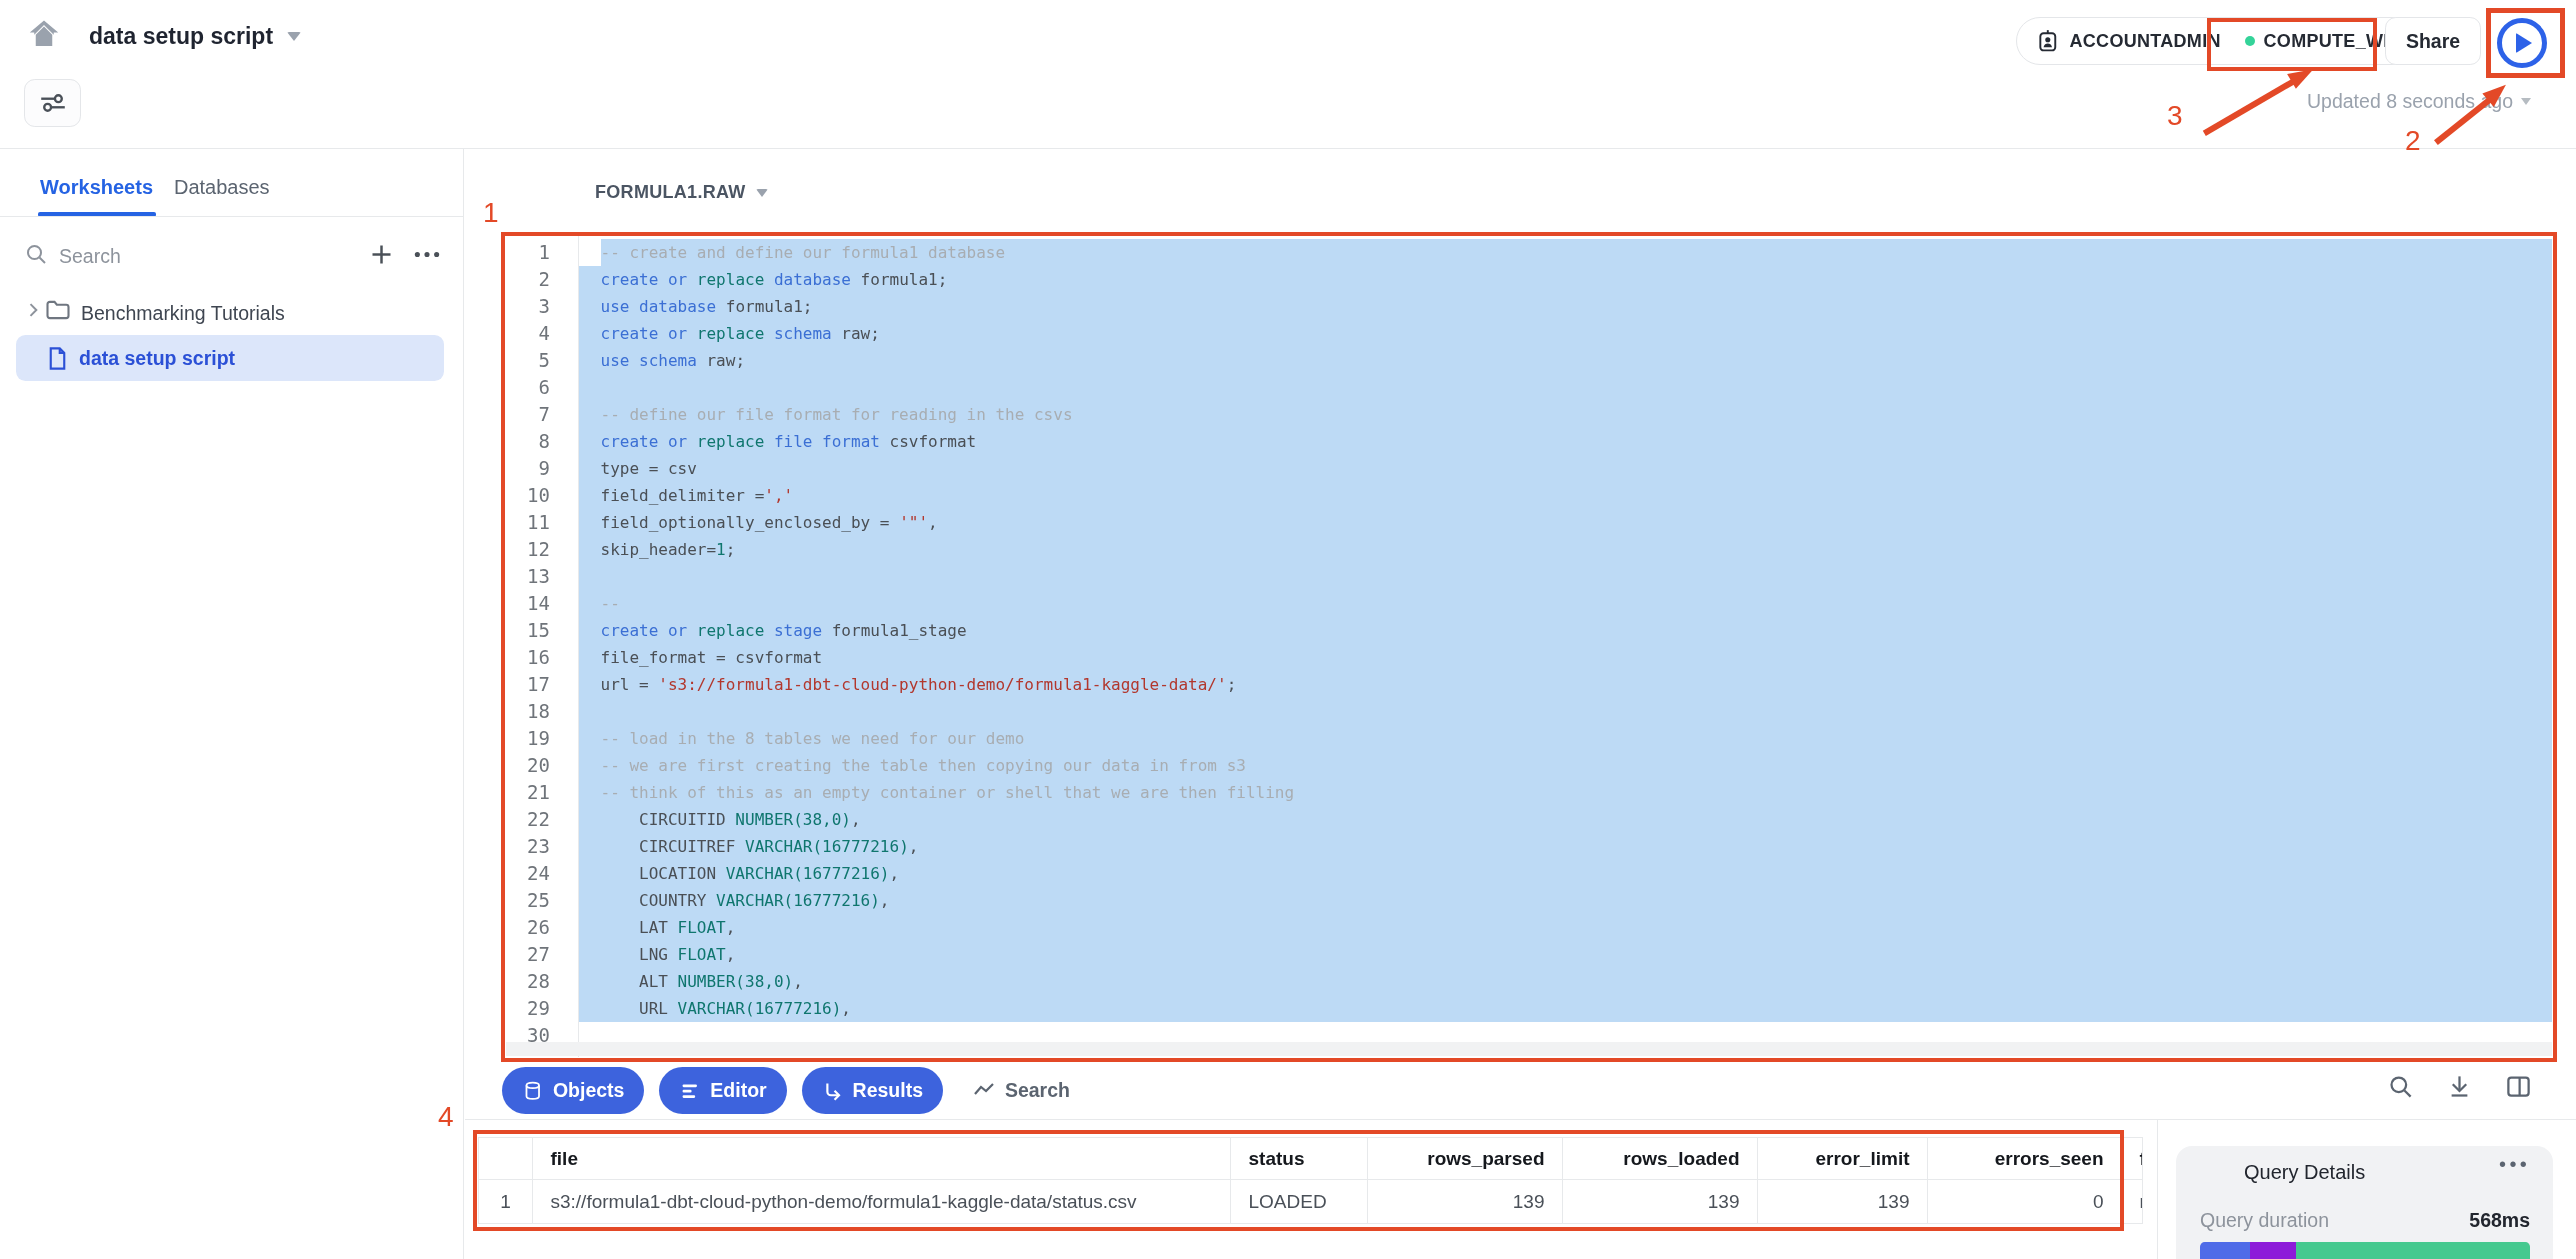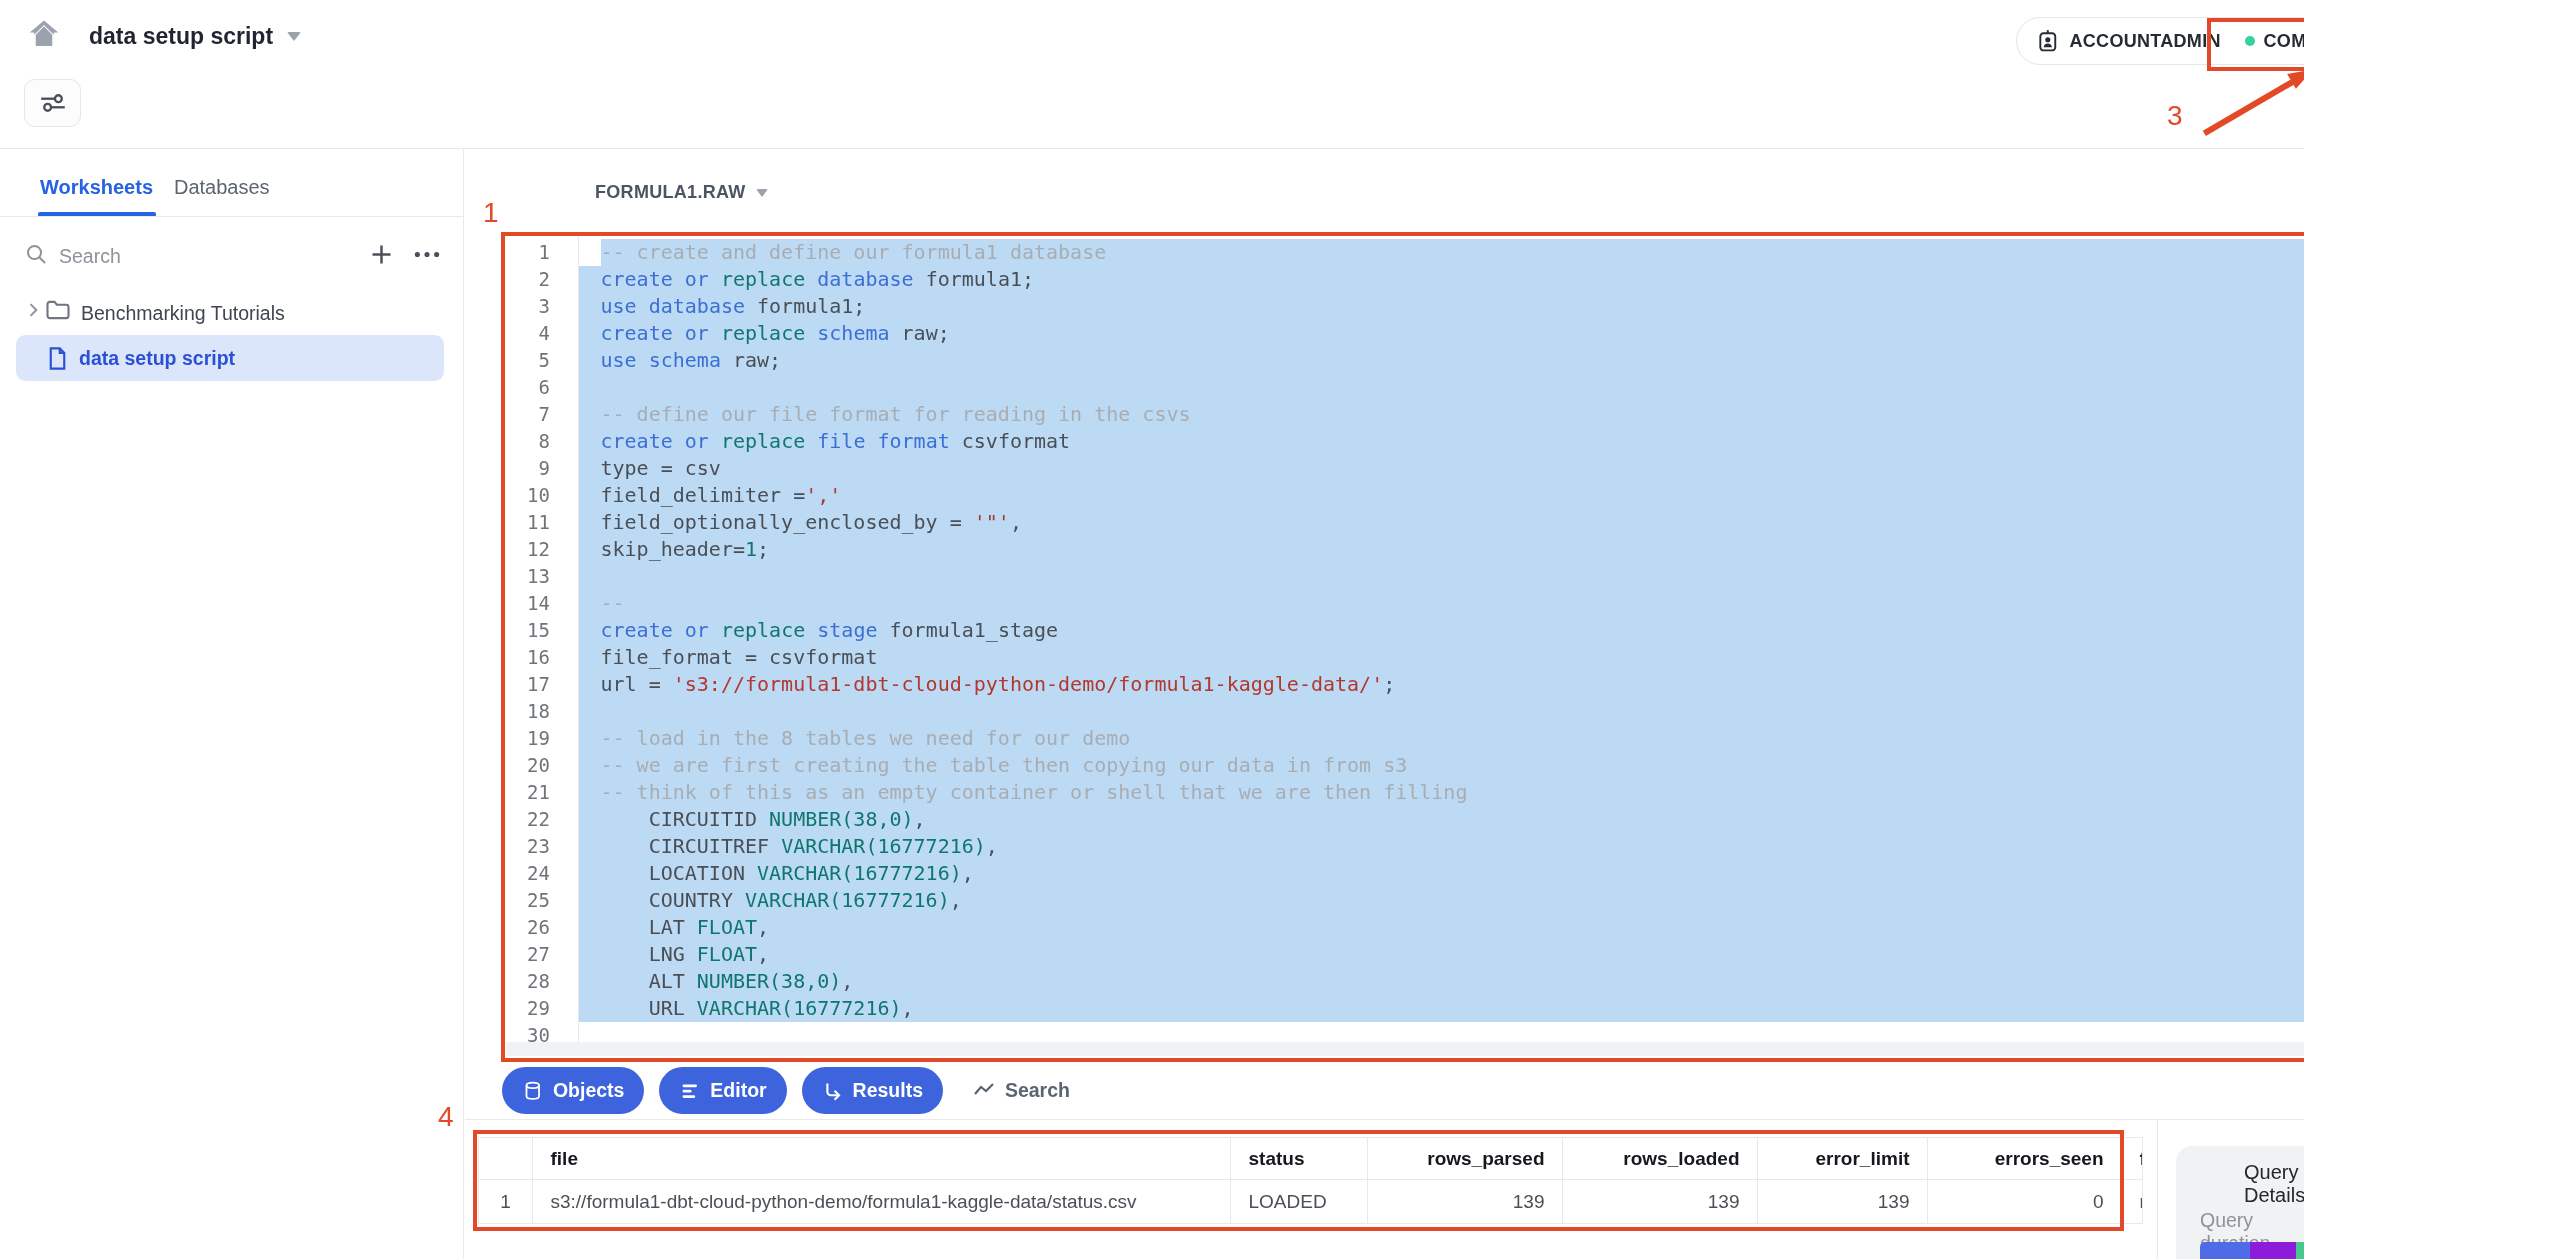--- a/index.html
+++ b/index.html
@@ -1,18 +1,18 @@
 <!DOCTYPE html>
 <html style="font-size:10.8px"><head>
 <meta charset="utf-8">
 <style>
   * { margin:0; padding:0; box-sizing:border-box; }
   html,body { width:2576px; height:1259px; }
   body { font-family:"Liberation Sans", sans-serif; background:#fff; color:#252a33; }
-  .app { position:relative; width:2304px; height:1259px; overflow:hidden; background:#fff; }
+  .app { position:relative; width:2576px; height:1259px; overflow:hidden; background:#fff; }
   .abs { position:absolute; }
 
   
   .hdr-divider { top:148px; left:0; width:2576px; height:1.3px; background:#e7e9eb; }
   .home-icon { left:25.6px; top:16px; }
   .page-title { left:89px; top:23px; font-size:23px; font-weight:700; color:#1f2430; display:flex; align-items:center; }
   .caret-down { display:inline-block; width:0; height:0; border-left:7.4px solid transparent; border-right:7.4px solid transparent; border-top:9.4px solid #9aa2ad; margin-left:13.5px; border-radius:2px; }
   .caret-sm { display:inline-block; width:0; height:0; border-left:5.4px solid transparent; border-right:5.4px solid transparent; border-top:7.4px solid #b6bcc2; margin-left:8px; }
   .filter-btn { left:24px; top:79px; width:57px; height:48px; border:1.3px solid #e4e6e9; border-radius:10.8px; background:#fcfcfd; display:flex; align-items:center; justify-content:center; }
   .ctx-pill { left:2016px; top:17px; height:48px; border:1.3px solid #e4e6e9; border-radius:24px; background:#fff; display:flex; align-items:center; padding:0 17.5px; }
@@ -36,21 +36,21 @@
   .tree-sel-label { left:79px; top:347px; font-size:19.5px; font-weight:600; color:#2b50d6; }
 
   
   .ctx-selector { left:595px; top:182px; font-size:18px; font-weight:700; color:#4b5563; letter-spacing:0.3px; display:flex; align-items:center; }
   .ctx-selector .caret-down { border-left-width:6px; border-right-width:6px; border-top-width:8px; margin-left:10.8px; }
   .editor-clip { left:506px; top:236px; width:2046px; height:821px; overflow:hidden; background:#fff; }
   .gutter { position:absolute; left:0; top:3.4px; width:44px; }
   .gutter div { height:27px; line-height:27px; text-align:right; font-family:"DejaVu Sans Mono", monospace; font-size:19px; color:#6f747a; }
   .gutter-line { position:absolute; left:72px; top:0; width:1.3px; height:821px; background:#e7e9eb; }
   .code { position:absolute; left:73px; top:3.4px; right:0; }
-  .code .ln { height:27px; line-height:27px; background:#bddaf5; font-family:"DejaVu Sans Mono", monospace; font-size:20px; white-space:pre; padding-left:21.5px; }
+  .code .ln { height:27px; line-height:27px; background:#bddaf5; font-family:"DejaVu Sans Mono", monospace; font-size:16px; white-space:pre; padding-left:21.5px; }
   .code .ln.first { margin-left:21.5px; padding-left:0; }
   .tk-c { color:#a8adb2; } .tk-kw { color:#3b6fd4; } .tk-g { color:#0f766e; } .tk-s { color:#b2372d; } .tk-p { color:#4a4f55; }
   .scroll-strip { left:506px; top:1042px; width:2046px; height:13.5px; background:#f1f2f3; }
 
   
   .ann-box { border:4.7px solid #e34927; background:transparent; pointer-events:none; }
   .ann-box.b2 { left:2486px; top:8px; width:79px; height:70px; border-width:5.4px; }
   .ann-box.b3 { left:2207px; top:17.5px; width:170px; height:53px; }
   .ann-box.b1 { left:501px; top:232px; width:2056px; height:830px; }
   .ann-box.b4 { left:473px; top:1130px; width:1651px; height:101px; }

